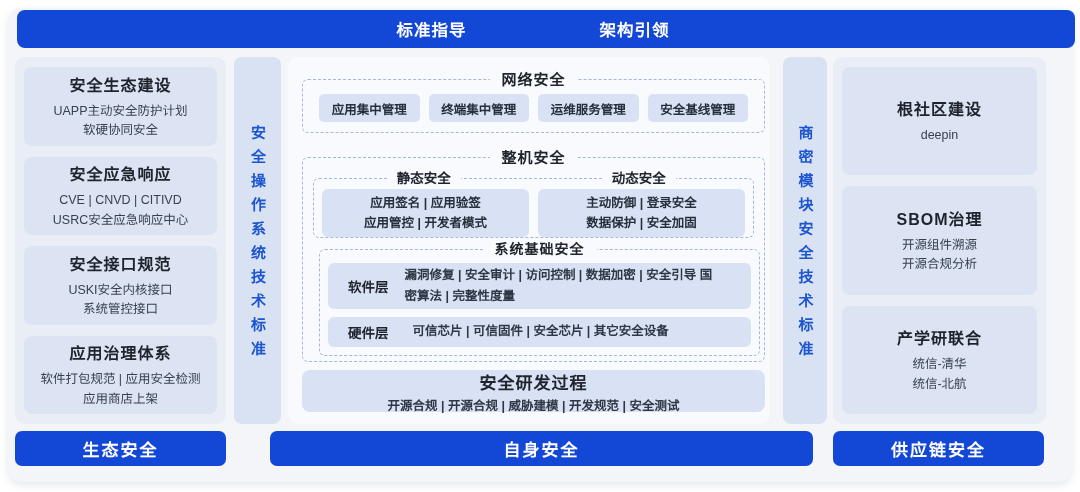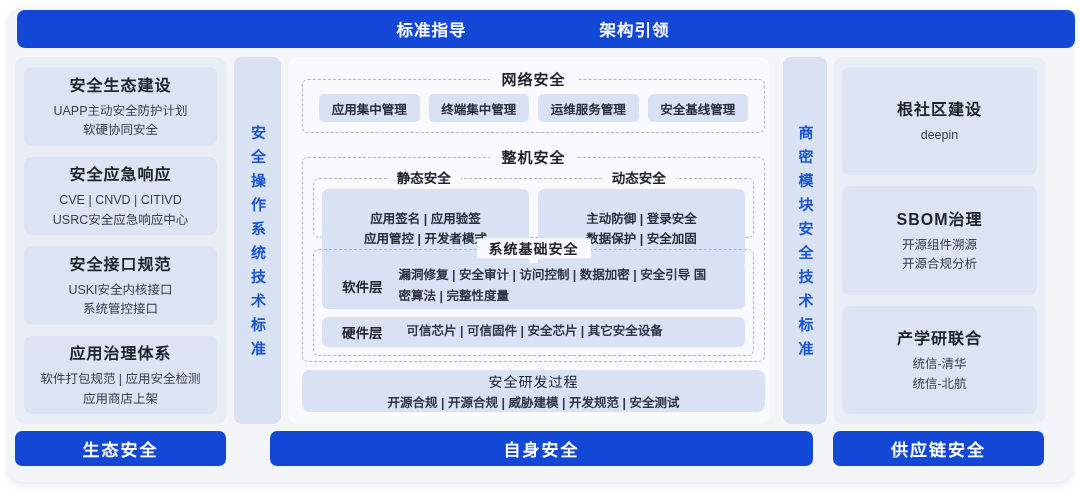--- a/index.html
+++ b/index.html
@@ -53,38 +53,38 @@
   .box-net { left:14px; top:22px; width:463px; height:54px; }
   .net-chips { display:flex; gap:9px; margin:14px 16px 0; }
   .net-chip { flex:1; height:28px; background:var(--chip-bg,#d9e2f4); border-radius:5px;
     display:flex; align-items:center; justify-content:center;
     font-size:12.5px; font-weight:600; color:#272e3b; }
 
   .box-machine { left:14px; top:100px; width:463px; height:205px; }
   .box-sd { left:10px; top:20px; width:441px; height:60px; }
   .sd-chips { display:flex; gap:9px; margin:10px 8px 0; }
   .sd-chip { flex:1; background:var(--chip-bg,#d9e2f4); border-radius:6px; text-align:center;
-    font-size:12.5px; font-weight:600; color:#272e3b; line-height:1.6; padding:20px 0; }
+    font-size:12.5px; font-weight:600; color:#272e3b; line-height:1.6; padding:4px 0; }
   .pos-static { left:25%; }
   .pos-dynamic { left:74%; }
 
-  .box-sys { left:10px; top:91px; width:441px; height:107px; }
+  .box-sys { left:16px; top:91px; width:441px; height:107px; }
   .sys-rows { padding:13px 8px 0; }
   .sys-row { background:var(--chip-bg,#d9e2f4); border-radius:6px; display:flex; align-items:center; }
   .sys-row.r1 { min-height:46px; margin-bottom:8px; }
   .sys-row.r2 { min-height:30px; }
   .row-label { font-size:13.5px; font-weight:700; color:var(--text-dark,#1e232c);
     padding:0 16px 0 20px; white-space:nowrap; }
   .sys-row.r2 .row-label { padding-right:24px; }
   .row-text { font-size:12.5px; font-weight:600; color:#2f3745; line-height:1.7; padding-right:28px; }
 
   .rnd-box { position:absolute; left:14px; top:313px; width:463px; height:42px;
     background:var(--chip-bg,#d9e2f4); border-radius:8px;
     display:flex; flex-direction:column; align-items:center; justify-content:center; }
-  .rnd-title { font-size:14px; font-weight:400; color:var(--text-dark,#1e232c); letter-spacing:1px;text-align:center; }
+  .rnd-title { font-size:17px; font-weight:700; color:var(--text-dark,#1e232c); letter-spacing:1px;text-align:center; }
   .rnd-text { font-size:12.5px; font-weight:600; color:#2f3745; margin-top:1px; }
 
   
   .bbar { position:absolute; top:431px; height:35px; background:var(--primary,#1347d6);
     border-radius:7px; color:#fff; display:flex; align-items:center; justify-content:center;
     font-size:17px; font-weight:700; letter-spacing:2px; }
   .bar-eco { left:15px; width:211px;text-align:center; }
   .bar-self { left:234px; width:543px;margin-left:36px; }
   .bar-supply { left:833px; width:211px; }
 </style>

